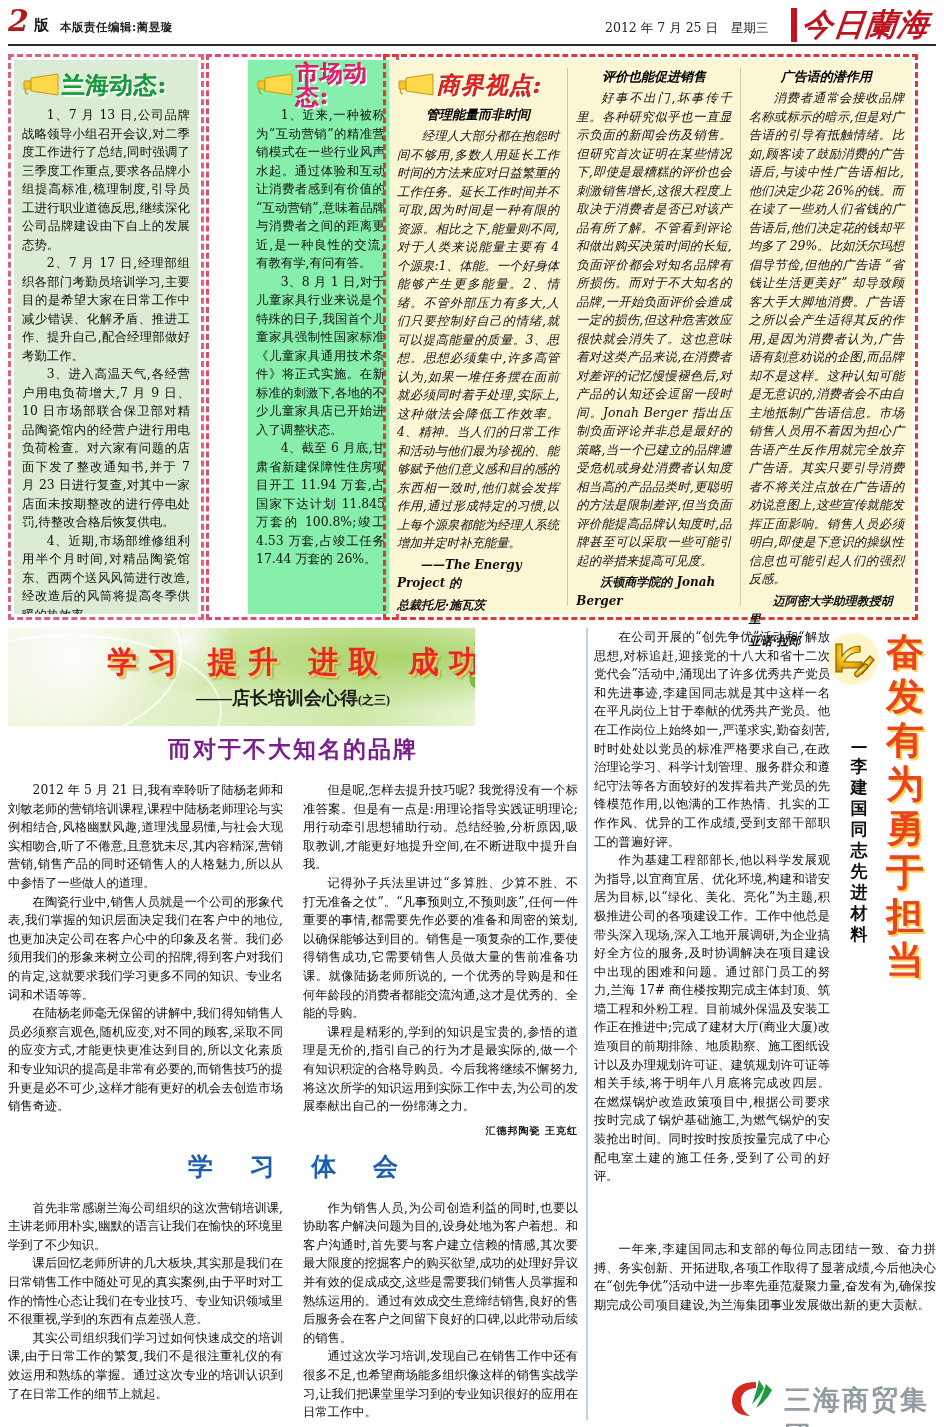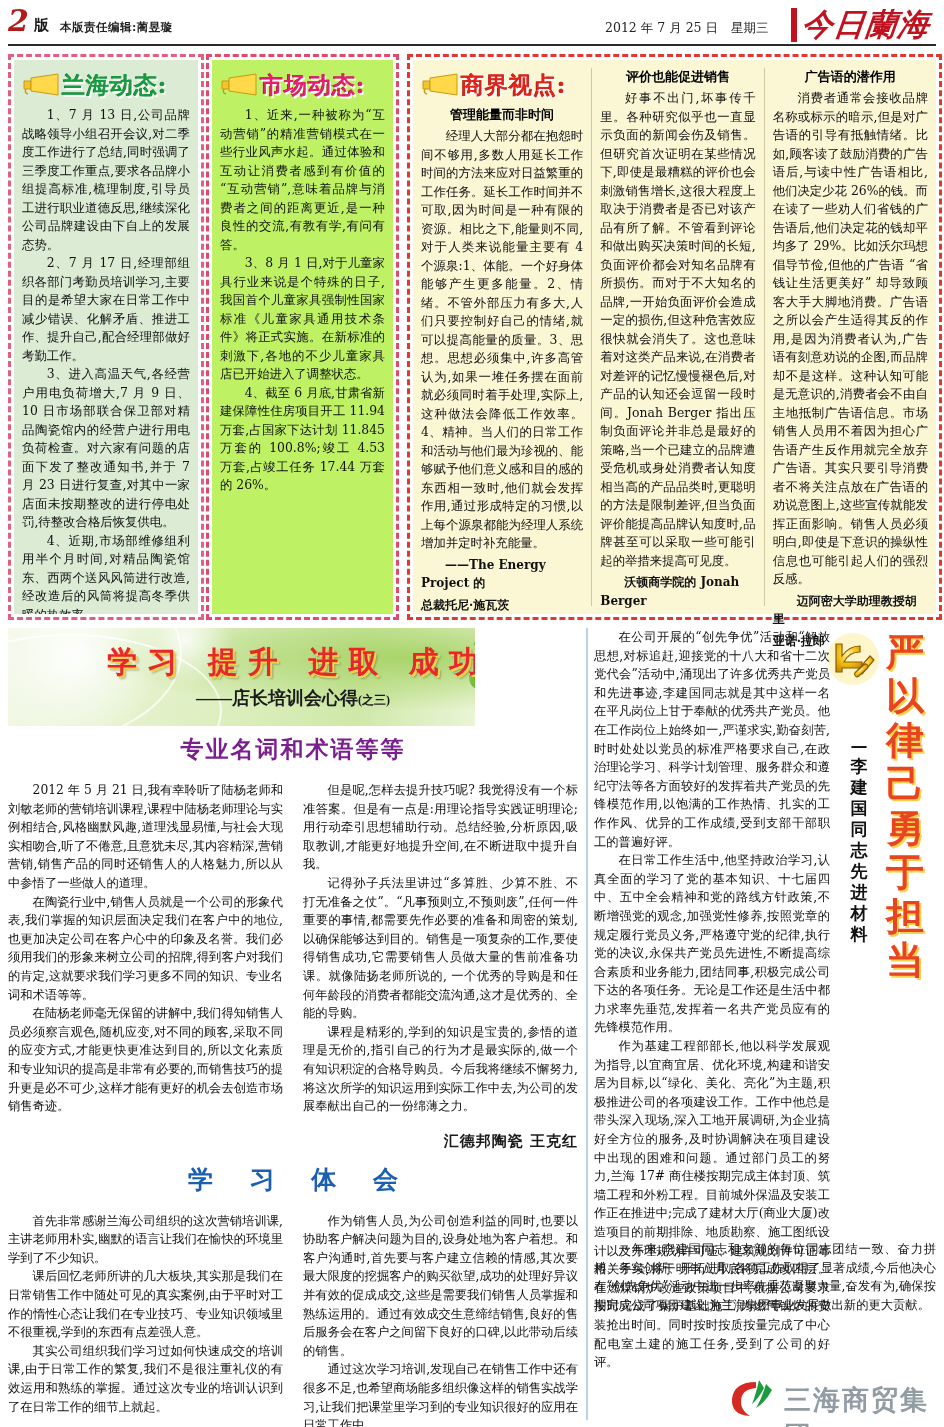--- a/index.html
+++ b/index.html
@@ -71,21 +71,21 @@
     height:100%;
   }
   .deco-inner{
     height:100%;box-sizing:border-box;padding:6px 8px 6px 8px;
     overflow:hidden;
   }
 
   .col-green .deco-border{border-color:#e0607f;}
   .col-green .deco-inner{background:#dcecd4;}
   .col-pink  .deco-border{border-color:#e04a6e;}
-  .col-pink  .deco-inner{background:#bef264;}
+  .col-pink  .deco-inner{background:#86efac;margin-left:36px;}
 
   .badge{
     display:flex;align-items:center;height:36px;margin-bottom:4px;
   }
   .horn{flex:0 0 auto;}
   .badge-text{
     font-family:"DejaVu Serif","Liberation Serif",serif;
     font-size:23px;font-weight:bold;letter-spacing:1px;line-height:1;
   }
   .badge-green .badge-text{color:#169b3f;text-shadow:1.5px 1.5px 0 #ffffff, -0.5px -0.5px 0 #0a6b28;}
@@ -104,22 +104,22 @@
     font-family:"DejaVu Sans","Liberation Sans",sans-serif;
     font-size:13px;font-weight:bold;text-align:center;margin:2px 0 3px 0;color:#000;
   }
   .sig{
     font-family:"DejaVu Serif","Liberation Serif",serif;
     font-size:12px;font-weight:bold;margin-top:3px;text-align:left;
   }
   .sig-ind{text-indent:2em;}
 
   .yellowpanel{
-    position:absolute;left:399px;top:0;width:535px;height:566px;
-    border:3px dashed #e03a2e;box-sizing:border-box;padding:3px;
+    position:absolute;left:375px;top:0;width:535px;height:566px;
+    border:3px dashed #e03a2e;box-sizing:border-box;padding:3px;font-style:italic;
   }
   .yellowpanel-in{background:#fbf6d4;height:100%;box-sizing:border-box;display:flex;}
   .yp-col{box-sizing:border-box;padding:6px 8px;}
   .yp-div{width:1px;background:#cfc8a0;margin:8px 0;flex:0 0 1px;}
 
   
   .lower{
     position:absolute;left:8px;top:628px;width:928px;height:792px;
   }
   .vdiv{
@@ -163,21 +163,21 @@
     font-size:23px;font-weight:bold;color:#7b1f8f;letter-spacing:2px;
   }
   .twocol{
     column-count:2;column-gap:20px;column-rule:none;
     margin-top:16px;width:570px;
     font-family:"DejaVu Serif","Liberation Serif",serif;
     font-size:12.3px;line-height:18.6px;text-align:justify;color:#111;
   }
   .twocol p{margin:0;text-indent:2em;}
   .byline{
-    text-align:right;font-weight:bold;font-size:15px;margin-top:16px;
+    text-align:right;font-weight:bold;font-size:10px;margin-top:8px;
     font-family:"DejaVu Serif","Liberation Serif",serif;letter-spacing:1px;
   }
   .sec2-head{
     width:570px;text-align:center;margin:12px 0 6px 0;
     font-family:"DejaVu Serif","Liberation Serif",serif;
     font-size:25px;font-weight:bold;color:#1b5fae;letter-spacing:14px;text-indent:14px;
   }
 
   
   .rfeature{position:absolute;left:586px;top:0;width:342px;height:792px;}
@@ -339,21 +339,21 @@
         <div class="swoosh" style="left:-160px;top:-72px;width:330px;height:190px;"></div>
         <div class="swoosh" style="left:-90px;top:6px;width:300px;height:150px;"></div>
         <div class="leaf" style="left:468px;top:6px;width:44px;height:22px;transform:rotate(-22deg);"></div>
         <div class="leaf" style="left:494px;top:26px;width:50px;height:24px;transform:rotate(14deg);"></div>
         <div class="leaf" style="left:462px;top:44px;width:42px;height:21px;transform:rotate(-8deg);"></div>
         <div class="leaf" style="left:510px;top:54px;width:38px;height:19px;transform:rotate(30deg);"></div>
         <div class="banner-title">学习  提升  进取  成功</div>
         <div class="banner-sub"><span>——店长培训会心得</span><span class="small">(之三)</span></div>
       </div>
 
-      <div class="feature-head">专业名词和术语等等</div>
+      <div class="feature-head">而对于不大知名的品牌</div>
 
       <div class="twocol">
         <p>2012 年 5 月 21 日,我有幸聆听了陆杨老师和刘敏老师的营销培训课程,课程中陆杨老师理论与实例相结合,风格幽默风趣,道理浅显易懂,与社会大现实相吻合,听了不倦意,且意犹未尽,其内容精深,营销营销,销售产品的同时还销售人的人格魅力,所以从中参悟了一些做人的道理。</p>
         <p>在陶瓷行业中,销售人员就是一个公司的形象代表,我们掌握的知识层面决定我们在客户中的地位,也更加决定公司在客户心中的印象及名誉。我们必须用我们的形象来树立公司的招牌,得到客户对我们的肯定,这就要求我们学习更多不同的知识、专业名词和术语等等。</p>
         <p>在陆杨老师毫无保留的讲解中,我们得知销售人员必须察言观色,随机应变,对不同的顾客,采取不同的应变方式,才能更快更准达到目的,所以文化素质和专业知识的提高是非常有必要的,而销售技巧的提升更是必不可少,这样才能有更好的机会去创造市场销售奇迹。</p>
         <p>但是呢,怎样去提升技巧呢? 我觉得没有一个标准答案。但是有一点是:用理论指导实践证明理论;用行动牵引思想辅助行动。总结经验,分析原因,吸取教训,才能更好地提升空间,在不断进取中提升自我。</p>
         <p>记得孙子兵法里讲过“多算胜、少算不胜、不打无准备之仗”。“凡事预则立,不预则废”,任何一件重要的事情,都需要先作必要的准备和周密的策划,以确保能够达到目的。销售是一项复杂的工作,要使得销售成功,它需要销售人员做大量的售前准备功课。就像陆扬老师所说的, 一个优秀的导购是和任何年龄段的消费者都能交流沟通,这才是优秀的、全能的导购。</p>
         <p>课程是精彩的,学到的知识是宝贵的,参悟的道理是无价的,指引自己的行为才是最实际的,做一个有知识积淀的合格导购员。今后我将继续不懈努力,将这次所学的知识运用到实际工作中去,为公司的发展奉献出自己的一份绵薄之力。</p>
       </div>
       <div class="byline">汇德邦陶瓷   王克红</div>
@@ -378,27 +378,26 @@
             <stop offset="0%" stop-color="#fff3b0"></stop>
             <stop offset="45%" stop-color="#f5c518"></stop>
             <stop offset="100%" stop-color="#c98a00"></stop>
           </radialGradient>
         </defs>
         <circle cx="31" cy="27" r="26" fill="#ffe98a" opacity=".45"></circle>
         <path d="M14 40 L14 12 L20 12 L20 24 Q27 14 38 14 L38 20 Q27 20 22 30 L40 30 L40 36 L20 36 L20 40 Z" fill="url(#gld)" stroke="#8a5d00" stroke-width="1.2"></path>
         <path d="M36 38 L48 24 L52 28 L40 42 Z" fill="url(#gld)" stroke="#8a5d00" stroke-width="1.2"></path>
         <rect x="31" y="36" width="16" height="5" rx="2" transform="rotate(-42 39 38)" fill="url(#gld)" stroke="#8a5d00" stroke-width="1.1"></rect>
       </svg>
-      <div class="rf-title">严以律己 勇于担当</div>
+      <div class="rf-title">奋发有为 勇于担当</div>
       <div class="rf-dash">—</div>
       <div class="rf-sub">李建国同志先进材料</div>
 
       <div class="rf-body">
         <p>在公司开展的“创先争优”活动和“解放思想,对标追赶,迎接党的十八大和省十二次党代会”活动中,涌现出了许多优秀共产党员和先进事迹,李建国同志就是其中这样一名在平凡岗位上甘于奉献的优秀共产党员。他在工作岗位上始终如一,严谨求实,勤奋刻苦,时时处处以党员的标准严格要求自己,在政治理论学习、科学计划管理、服务群众和遵纪守法等各方面较好的发挥着共产党员的先锋模范作用,以饱满的工作热情、扎实的工作作风、优异的工作成绩,受到支部干部职工的普遍好评。</p>
-        <p>在日常工作生活中,他坚持政治学习,认真全面的学习了党的基本知识、十七届四中、五中全会精神和党的路线方针政策,不断增强党的观念,加强党性修养,按照党章的规定履行党员义务,严格遵守党的纪律,执行党的决议,永保共产党员先进性,不断提高综合素质和业务能力,团结同事,积极完成公司下达的各项任务。无论是工作还是生活中都力求率先垂范,发挥着一名共产党员应有的先锋模范作用。</p>
         <p>作为基建工程部部长,他以科学发展观为指导,以宜商宜居、优化环境,构建和谐安居为目标,以“绿化、美化、亮化”为主题,积极推进公司的各项建设工作。工作中他总是带头深入现场,深入工地开展调研,为企业搞好全方位的服务,及时协调解决在项目建设中出现的困难和问题。通过部门员工的努力,兰海 17# 商住楼按期完成主体封顶、筑墙工程和外粉工程。目前城外保温及安装工作正在推进中;完成了建材大厅(商业大厦)改造项目的前期排除、地质勘察、施工图纸设计以及办理规划许可证、建筑规划许可证等相关手续,将于明年八月底将完成改四层。在燃煤锅炉改造政策项目中,根据公司要求按时完成了锅炉基础施工,为燃气锅炉的安装抢出时间。同时按时按质按量完成了中心配电室土建的施工任务,受到了公司的好评。</p>
       </div>
 
       <div class="rf-wide">
         <p>一年来,李建国同志和支部的每位同志团结一致、奋力拼搏、务实创新、开拓进取,各项工作取得了显著成绩,今后他决心在“创先争优”活动中进一步率先垂范凝聚力量,奋发有为,确保按期完成公司项目建设,为兰海集团事业发展做出新的更大贡献。</p>
       </div>
     </div>
   </div>
 
   <div class="corplogo">

